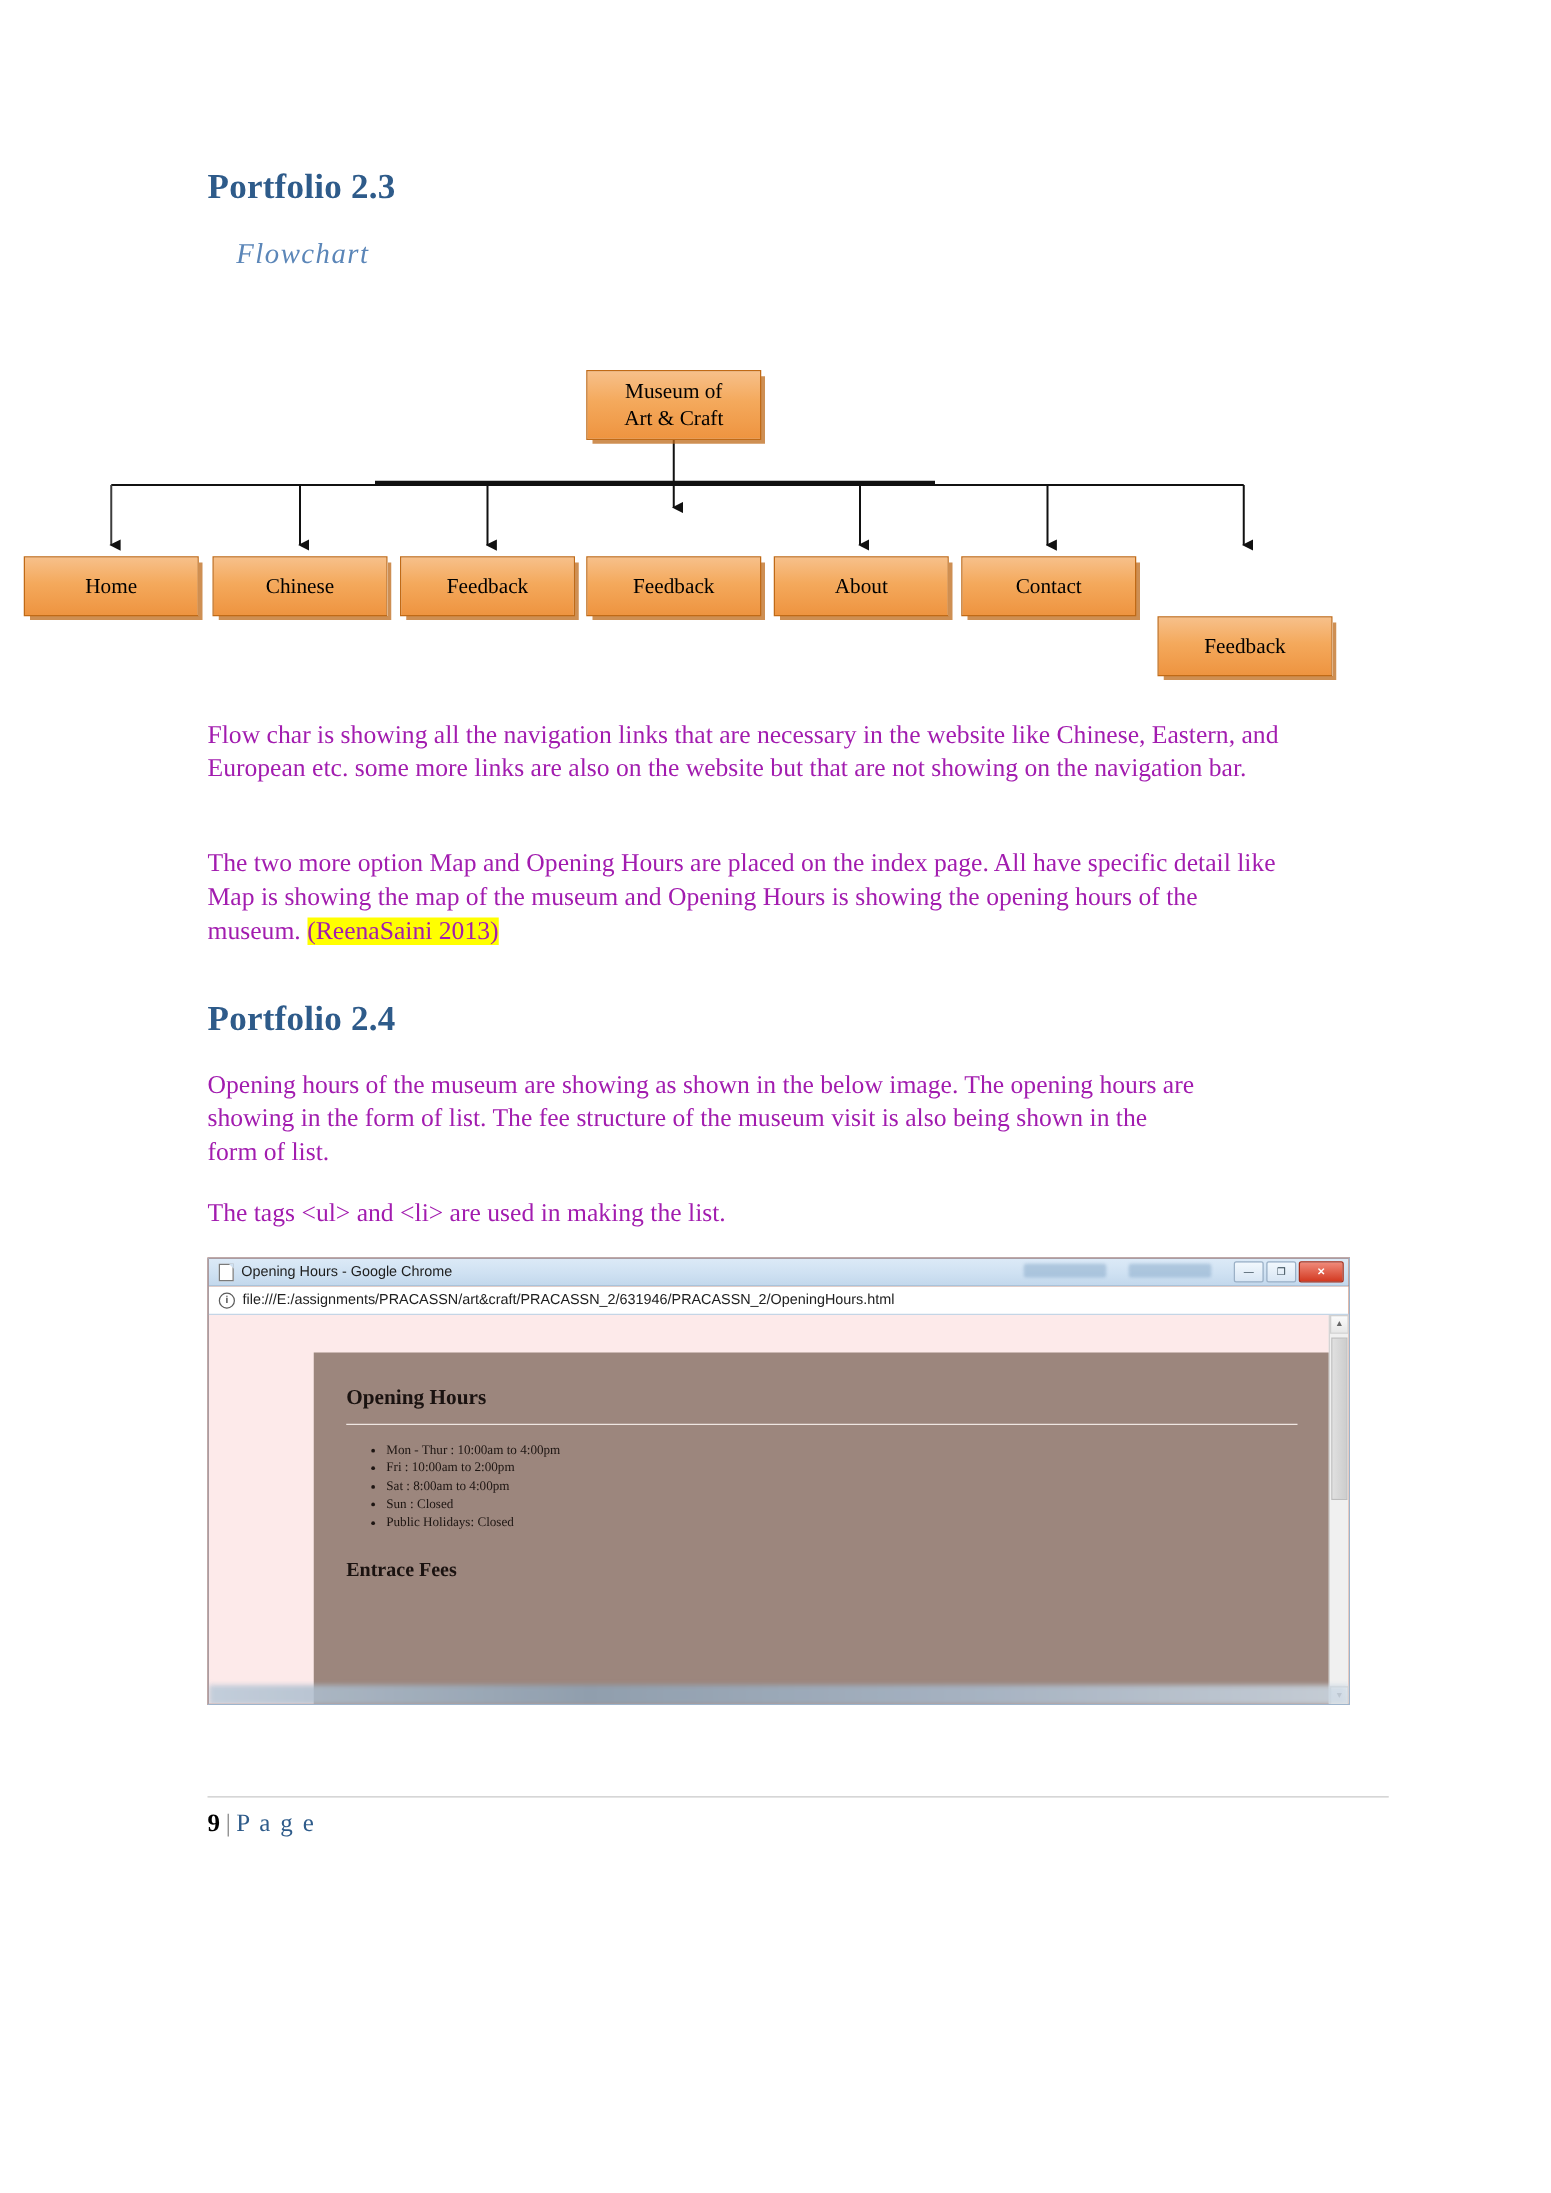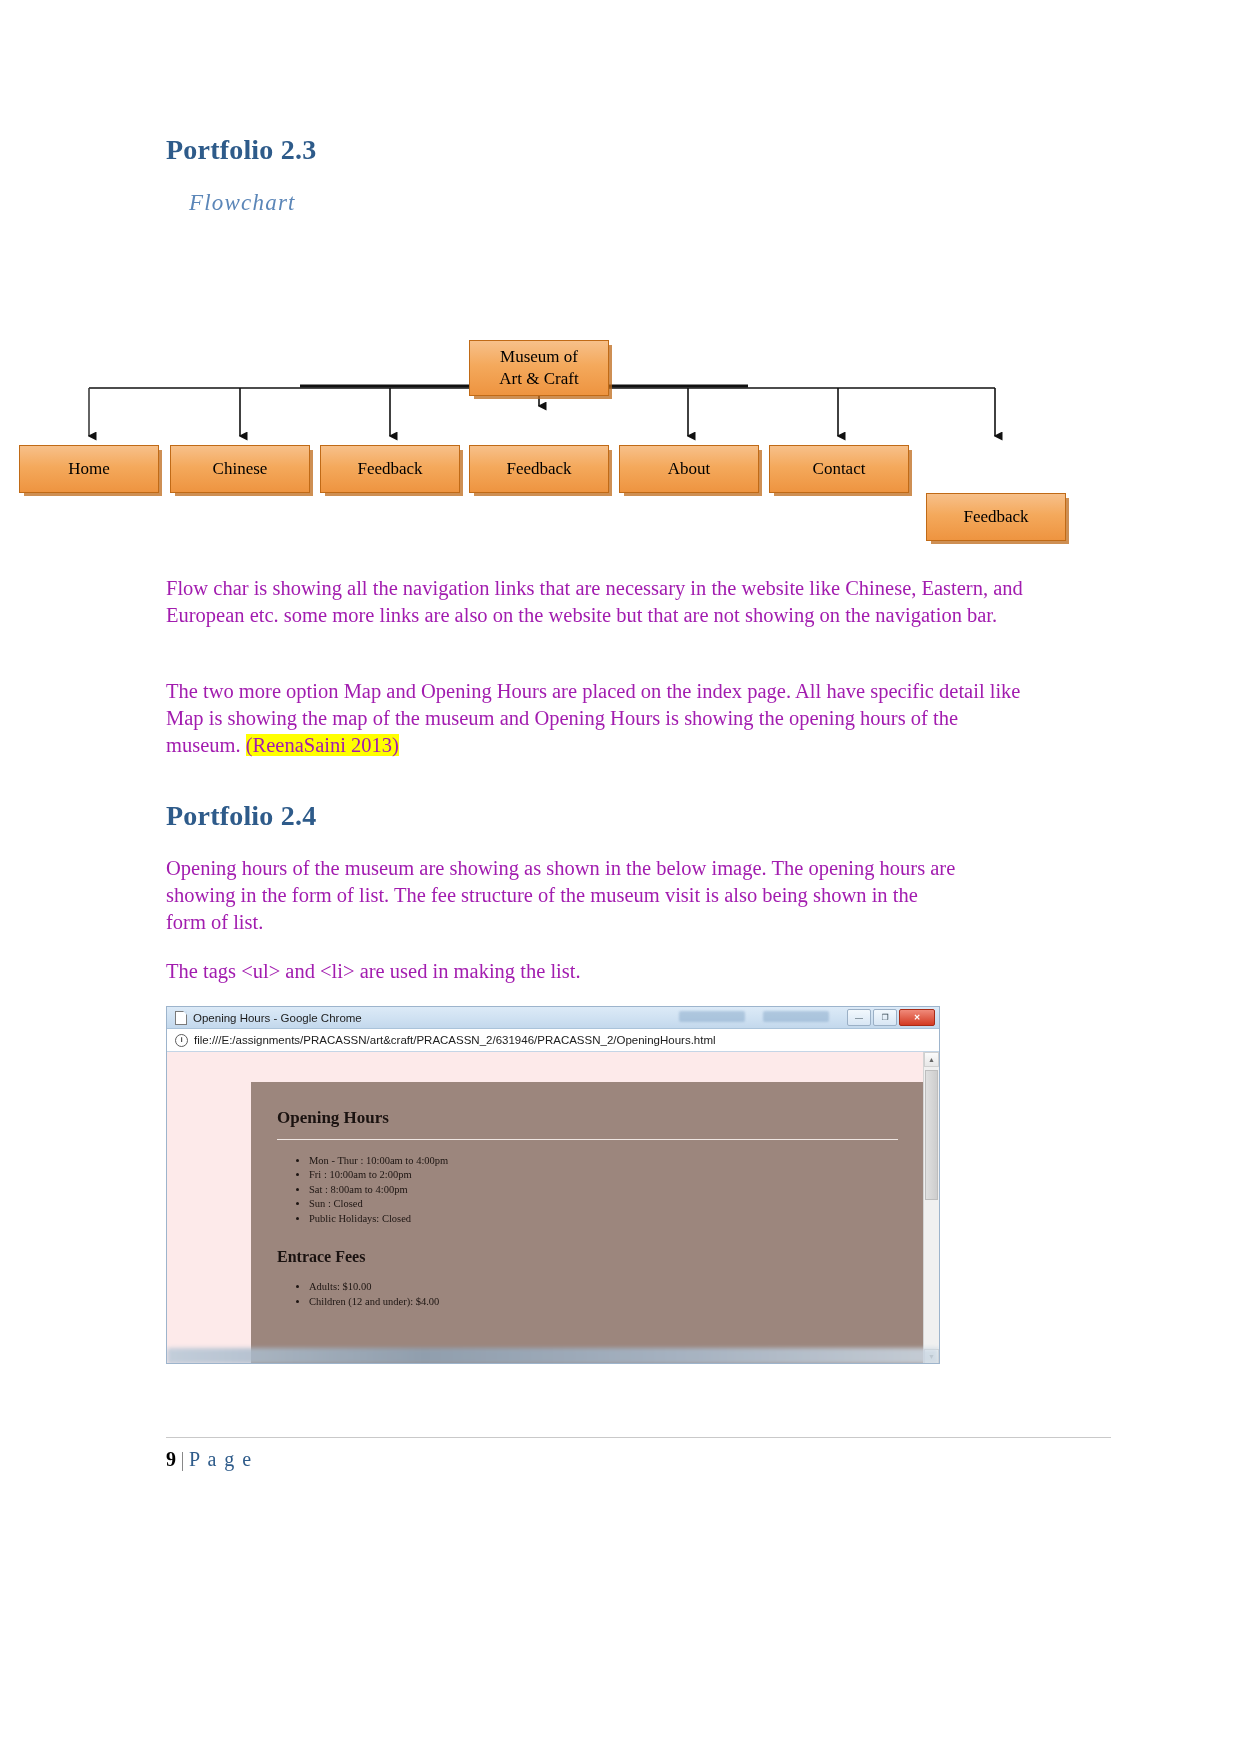--- a/index.html
+++ b/index.html
@@ -77,21 +77,20 @@
     color: #000000;
     line-height: 1.28;
     box-shadow: 4px 4px 0px -1px rgba(190, 105, 25, 0.75);
   }
   .fc-root {
     left: 469px;
     top: 16px;
     width: 140px;
     height: 56px;
     font-size: 17px;
-    margin-top: 44px;
   }
   .fc-leaf {
     top: 165px;
     width: 140px;
     height: 48px;
   }
 
   
   .para {
     position: absolute;
@@ -109,21 +108,21 @@
 
   .highlight {
     background: #FFFF00;
   }
 
   
   .browser-shot {
     position: absolute;
     left: 166px;
     top: 1006px;
-    width: 774px;
+    width: 914px;
     height: 358px;
     background: #c2410c;
     border: 1px solid #9db4cc;
     box-sizing: border-box;
     overflow: hidden;
   }
   .bs-chrome-top {
     position: relative;
     height: 21px;
     background: linear-gradient(to bottom, #dceaf7 0%, #cfe1f2 55%, #c3d8ec 100%);
@@ -454,24 +453,20 @@
         <div class="bs-h1">Opening Hours</div>
         <div class="bs-rule"></div>
         <ul class="bs-list">
           <li>Mon - Thur : 10:00am to 4:00pm</li>
           <li>Fri : 10:00am to 2:00pm</li>
           <li>Sat : 8:00am to 4:00pm</li>
           <li>Sun : Closed</li>
           <li>Public Holidays: Closed</li>
         </ul>
         <div class="bs-h2">Entrace Fees</div>
-        <ul class="bs-list">
-          <li>Adults: $10.00</li>
-          <li>Children (12 and under): $4.00</li>
-        </ul>
       </div>
 
       <div class="bs-scrollbar">
         <div class="bs-scroll-arrow up">▲</div>
         <div class="bs-scroll-thumb"></div>
         <div class="bs-scroll-arrow down">▼</div>
       </div>
 
       <div class="bs-blur-strip"></div>
     </div>

